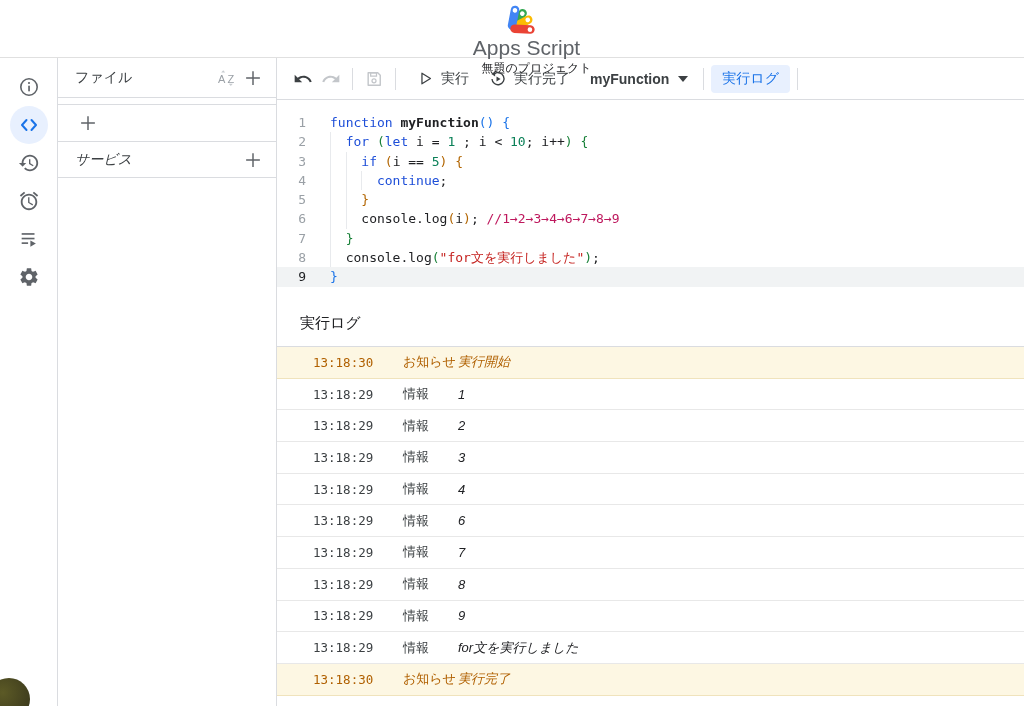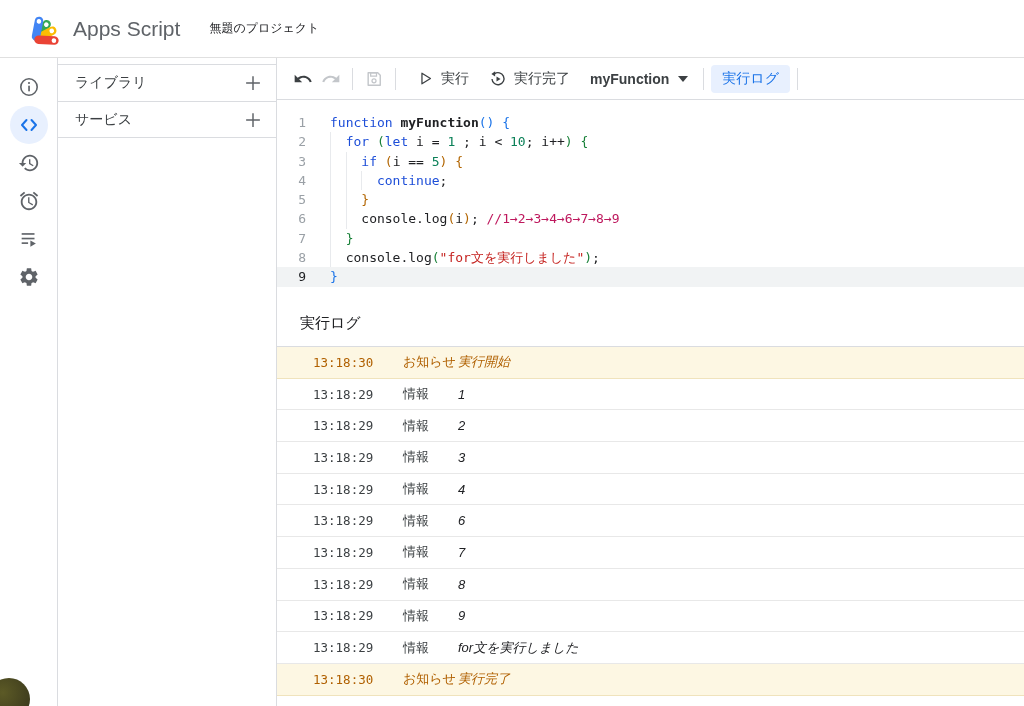--- a/index.html
+++ b/index.html
@@ -2,39 +2,39 @@
 <html><head>
 <meta charset="utf-8">
 <style>
   * { box-sizing: border-box; }
   html,body { margin:0; padding:0; }
   body {
     width:1024px; height:706px; overflow:hidden; position:relative;
     background:#fff; font-family:"Liberation Sans", sans-serif; color:#202124;
   }
   
-  .topbar { height:58px; display:flex; align-items:center; border-bottom:1px solid #e0e0e0; padding-left:28px; }
+  .topbar { height:58px; display:flex; align-items:center; border-bottom:1px solid #e0e0e0; padding-left:20px;flex-direction:column; }
   .logo-text { font-size:21px; color:#5f6368; margin-left:9px; }
   .project-title { font-size:12px; color:#202124; margin-left:29px; }
   
   .app-body { display:flex; height:648px; }
   
   .rail { width:58px; flex:none; border-right:1px solid #dadce0; display:flex; flex-direction:column; align-items:center; padding-top:10px; }
   .rail-item { width:38px; height:38px; border-radius:50%; display:flex; align-items:center; justify-content:center; cursor:pointer; }
   .rail-item.active { background:#e8f0fe; }
   
   .files { width:219px; flex:none; border-right:1px solid #dadce0; font-size:14px; color:#3c4043; }
   .files-header { height:40px; display:flex; align-items:center; padding:0 10px 0 17px; border-bottom:1px solid #dadce0; }
   .files-header-label { flex:1; }
   .icon-btn { width:26px; height:26px; display:flex; align-items:center; justify-content:center; cursor:pointer; flex:none; }
   .file-row { height:32px; margin-top:7px; display:flex; align-items:center; padding-left:17px; cursor:pointer; }
   .file-row.selected { background:#e8f0fe; color:#1967d2; }
   .file-spacer { height:6px; }
   .section-row { height:37px; border-top:1px solid #dadce0; display:flex; align-items:center; padding:0 10px 0 17px; }
-  .section-row:last-child { border-bottom:1px solid #dadce0; }
+  .section-row:last-child { border-bottom:1px solid #dadce0;font-style:italic; }
   .section-label { flex:1; }
   
   .main { flex:1; display:flex; flex-direction:column; min-width:0; }
   .toolbar { height:42px; flex:none; border-bottom:1px solid #dadce0; display:flex; align-items:center; padding:0 12px; font-size:14px; color:#3c4043; }
   .tb-btn { display:flex; align-items:center; justify-content:center; width:28px; height:28px; cursor:pointer; }
   .tb-group { display:flex; align-items:center; gap:7px; cursor:pointer; padding:0 6px; height:28px; }
   .tb-div { width:1px; height:22px; background:#dadce0; margin:0 7px; flex:none; }
   .fn-select { display:flex; align-items:center; gap:9px; font-weight:700; color:#3c4043; cursor:pointer; padding:0 8px; }
   .caret-down { width:0; height:0; border-left:5px solid transparent; border-right:5px solid transparent; border-top:6px solid #3c4043; }
   .log-pill { background:#e8f0fe; color:#1a73e8; border-radius:4px; padding:5px 11px; cursor:pointer; }
@@ -145,23 +145,38 @@
     <div class="rail-item">
       <span>
         <svg width="22" height="22" viewBox="0 0 24 24">
             <path fill="#5f6368" d="M19.14 12.94c.04-.3.06-.61.06-.94 0-.32-.02-.64-.07-.94l2.03-1.58c.18-.14.23-.41.12-.61l-1.92-3.32c-.12-.22-.37-.29-.59-.22l-2.39.96c-.5-.38-1.03-.7-1.62-.94l-.36-2.54c-.04-.24-.24-.41-.48-.41h-3.84c-.24 0-.43.17-.47.41l-.36 2.54c-.59.24-1.13.57-1.62.94l-2.39-.96c-.22-.08-.47 0-.59.22L2.74 8.87c-.12.21-.08.47.12.61l2.03 1.58c-.05.3-.09.63-.09.94s.02.64.07.94l-2.03 1.58c-.18.14-.23.41-.12.61l1.92 3.32c.12.22.37.29.59.22l2.39-.96c.5.38 1.03.7 1.62.94l.36 2.54c.05.24.24.41.48.41h3.84c.24 0 .44-.17.47-.41l.36-2.54c.59-.24 1.13-.56 1.62-.94l2.39.96c.22.08.47 0 .59-.22l1.92-3.32c.12-.22.07-.47-.12-.61l-2.01-1.58zM12 15.6c-1.98 0-3.6-1.62-3.6-3.6s1.62-3.6 3.6-3.6 3.6 1.62 3.6 3.6-1.62 3.6-3.6 3.6z"></path>
           </svg>
       </span>
     </div>
   </div>
 
   <div class="files">
+    <div class="files-header">
+      <span class="files-header-label">ファイル</span>
+      <span class="icon-btn">
+        <svg width="20" height="20" viewBox="0 0 20 20">
+            <text x="1" y="14.5" font-size="11" fill="#9aa0a6" font-family="Liberation Sans, sans-serif">A</text>
+            <text x="10.5" y="14.5" font-size="11" fill="#9aa0a6" font-family="Liberation Sans, sans-serif">Z</text>
+            <path d="M6.2 2.2l2 2.3h-4z" fill="#c8ccd0"></path>
+            <path d="M13.8 18l-2-2.3h4z" fill="#c8ccd0"></path>
+          </svg>
+      </span>
+      <span class="icon-btn">
+        <svg width="22" height="22" viewBox="0 0 24 24">
+            <path d="M12 4.5v15M4.5 12h15" stroke="#5f6368" stroke-width="1.6"></path>
+          </svg>
+      </span>
+    </div>
     <div class="file-spacer"></div>
     <div class="section-row">
-      <span class="section-label">ライブラリ</span>
       <span class="icon-btn">
         <svg width="22" height="22" viewBox="0 0 24 24">
             <path d="M12 4.5v15M4.5 12h15" stroke="#5f6368" stroke-width="1.6"></path>
           </svg>
       </span>
     </div>
     <div class="section-row">
       <span class="section-label">サービス</span>
       <span class="icon-btn">
         <svg width="22" height="22" viewBox="0 0 24 24">

